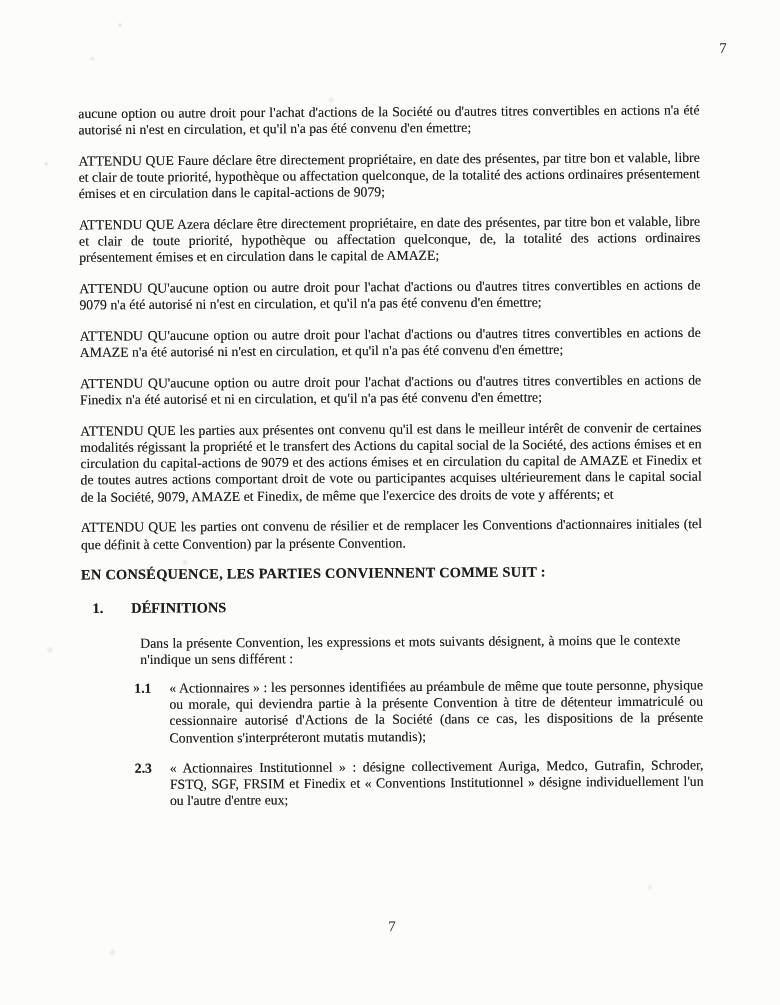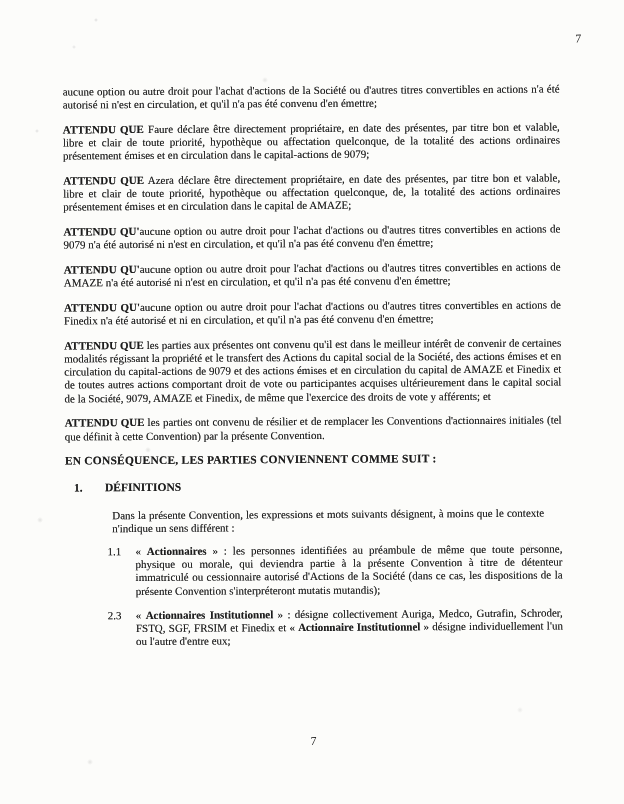--- a/index.html
+++ b/index.html
@@ -54,21 +54,21 @@
     top: 84px;
     width: 497px;
     font-size: 11px;
     line-height: 13.2px;
     text-shadow: 0 0 0.5px rgba(30,30,30,0.55);
   }
   .para {
     margin: 0 0 11.5px 0;
     text-align: justify;
   }
-  .b { font-weight: bold; }
+  .b { font-weight: normal; }
   .consequence {
     margin: 3px 0 14px 0;
     font-weight: bold;
     font-size: 11.5px;
     letter-spacing: 0.2px;
   }
   .section-head {
     display: flex;
     margin: 0 0 14px 0;
     font-weight: bold;
@@ -83,21 +83,21 @@
     margin: 0 0 10px 47px;
     width: 432px;
     text-align: justify;
   }
   .definition {
     display: flex;
     margin: 0 0 11px 42px;
   }
   .def-num {
     flex: 0 0 28px;
-    font-weight: normal;
+    font-weight: bold;
   }
   .def-text {
     flex: 1 1 auto;
     text-align: justify;
   }
 </style>
 </head>
 <body>
 
 <div class="page">
@@ -137,21 +137,21 @@
 
       <div>
 
           <div class="definition">
             <span class="def-num">1.1</span>
             <span class="def-text"><span>« </span><span class="b">Actionnaires</span><span> » : les personnes identifiées au préambule de même que toute personne, physique ou morale, qui deviendra partie à la présente Convention à titre de détenteur immatriculé ou cessionnaire autorisé d'Actions de la Société (dans ce cas, les dispositions de la présente Convention s'interpréteront mutatis mutandis);</span></span>
           </div>
 
           <div class="definition">
             <span class="def-num">2.3</span>
-            <span class="def-text"><span>« </span><span class="b">Actionnaires Institutionnel</span><span> » : désigne collectivement Auriga, Medco, Gutrafin, Schroder, FSTQ, SGF, FRSIM et Finedix et « </span><span class="b">Actionnaire Institutionnel</span><span> » désigne individuellement l'un ou l'autre d'entre eux;</span></span>
+            <span class="def-text"><span>« </span><span class="b">Actionnaires Institutionnel</span><span> » : désigne collectivement Auriga, Medco, Gutrafin, Schroder, FSTQ, SGF, FRSIM et Finedix et « </span><span class="b">Conventions Institutionnel</span><span> » désigne individuellement l'un ou l'autre d'entre eux;</span></span>
           </div>
         </div>
 
     </div>
 
     <div class="pg-bottom">7</div>
 
   </div>
 </div>
 

